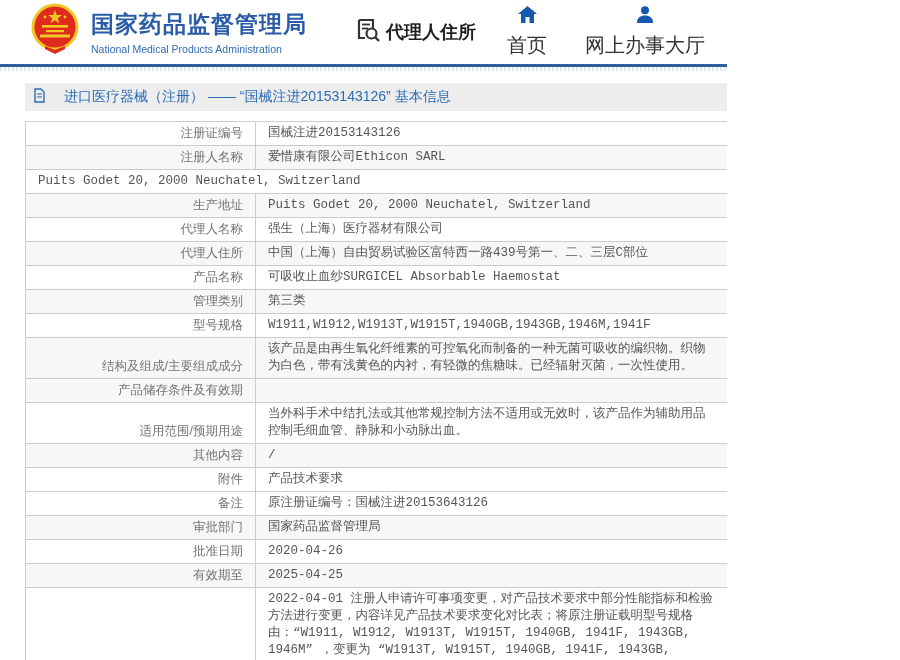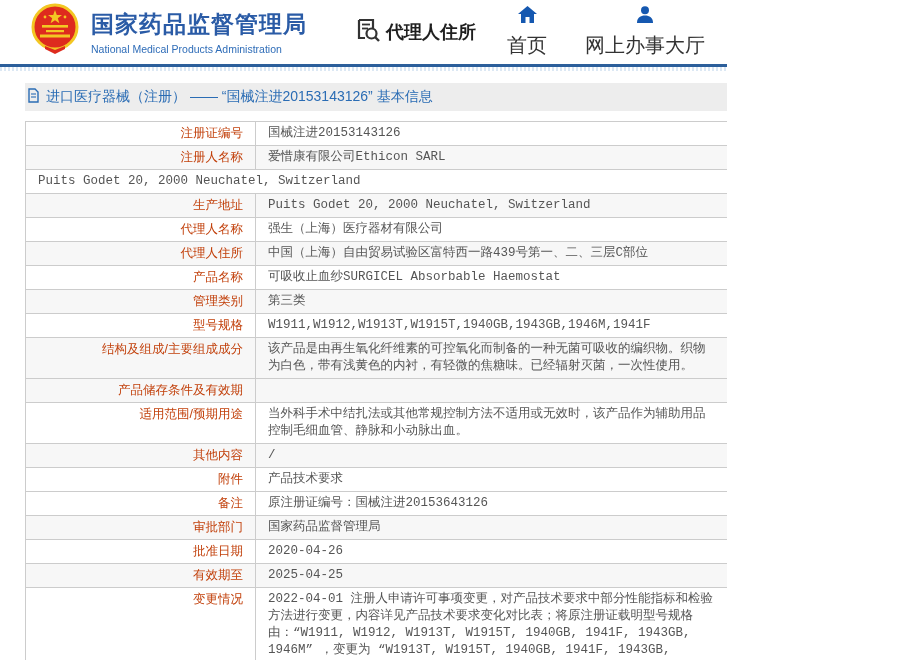--- a/index.html
+++ b/index.html
@@ -16,31 +16,31 @@
   .brand-title { font-size:23px; font-weight:bold; color:#2a5ba6; letter-spacing:1px; }
   .brand-sub { font-size:10.5px; color:#2f6db8; margin-top:3px; }
   .dq { display:flex; align-items:center; gap:5px; margin-left:48px; cursor:pointer; }
   .dq-label { font-size:18px; font-weight:600; color:#1f1f1f; }
   .topnav { margin-left:auto; display:flex; gap:30px; padding-right:22px; }
   .nav-item { display:flex; flex-direction:column; align-items:center; gap:4px;
               font-size:20px; color:#333; cursor:pointer; min-width:56px; }
 
   
   .crumbbar { margin-left:25px; height:28px; background:#ededed; display:flex;
-              align-items:center; gap:6px; padding-left:2px; margin-top:12px; }
+              align-items:center; gap:18px; padding-left:8px; margin-top:12px; }
   .crumb-text { font-size:14px; color:#2a6cb4; }
 
   
   .itable { margin-left:25px; margin-top:10px; border-top:1px solid #ccc;
             border-left:1px solid #ccc; font-size:12.5px; color:#555; }
   .trow { display:flex; border-bottom:1px solid #ccc; background:#fff; min-height:24px; }
   .trow.alt { background:#f7f7f7; }
-  .tlabel { width:230px; border-right:1px solid #ccc; display:flex; align-items:flex-start;
+  .tlabel { width:230px; border-right:1px solid #ccc; display:flex; align-items:flex-end;
             justify-content:flex-end; gap:4px; text-align:right; padding:3px 12px;
-            color:#c2410c; flex-shrink:0; }
+            color:#737373; flex-shrink:0; }
   .tvalue { flex:1; padding:3px 12px; display:flex; align-items:center; line-height:17px;font-family:Liberation Mono, monospace; }
   .vlink { color:#2a6cb4; cursor:pointer; text-decoration:none; }
   .note-ic { display:inline-block; width:11px; height:13px; position:relative; }
   .note-ic::before { content:""; position:absolute; left:2px; top:0; width:9px; height:9px;
                      border-radius:50%; background:#4a4a42; }
   .note-ic::after { content:""; position:absolute; left:1px; top:8px; width:2px; height:5px;
                     background:#4a4a42; transform:rotate(25deg); }
 </style>
 </head>
 <body>

